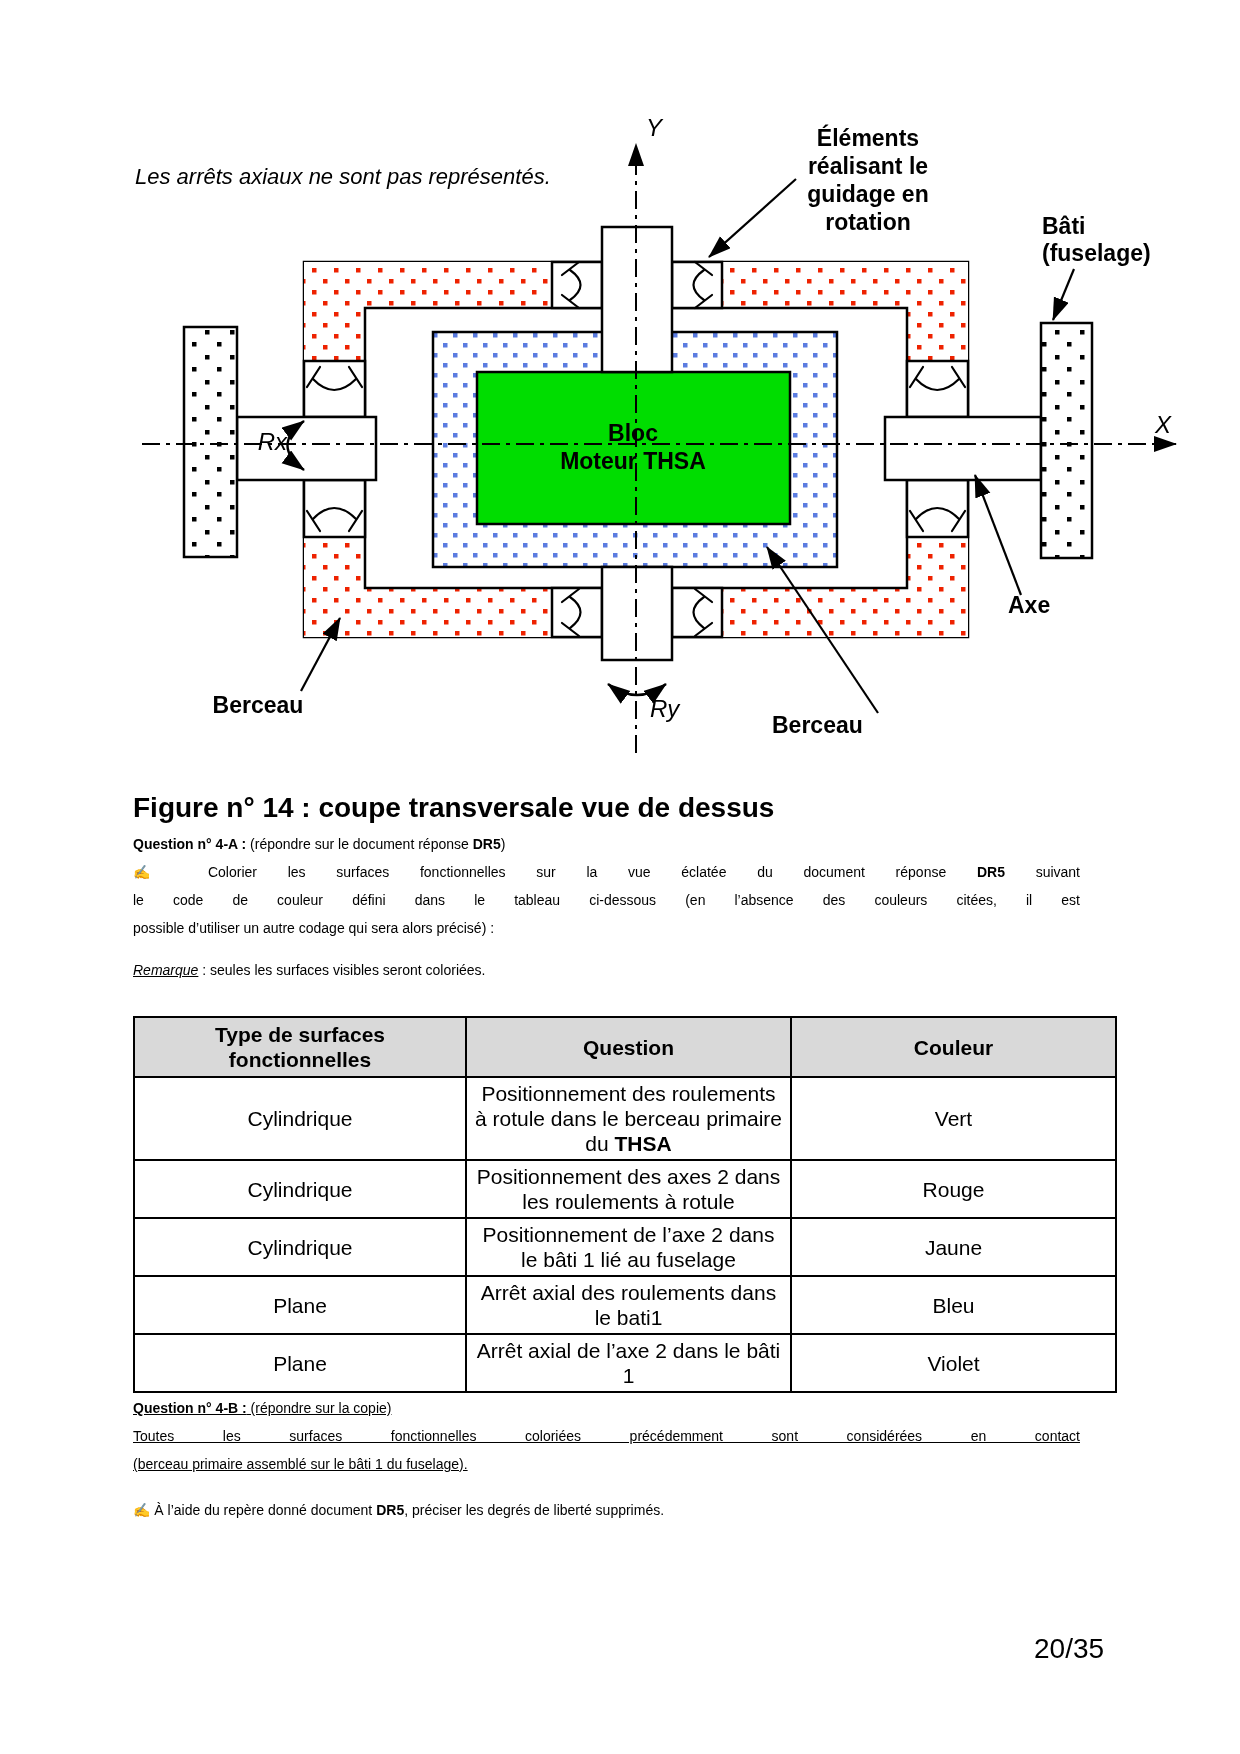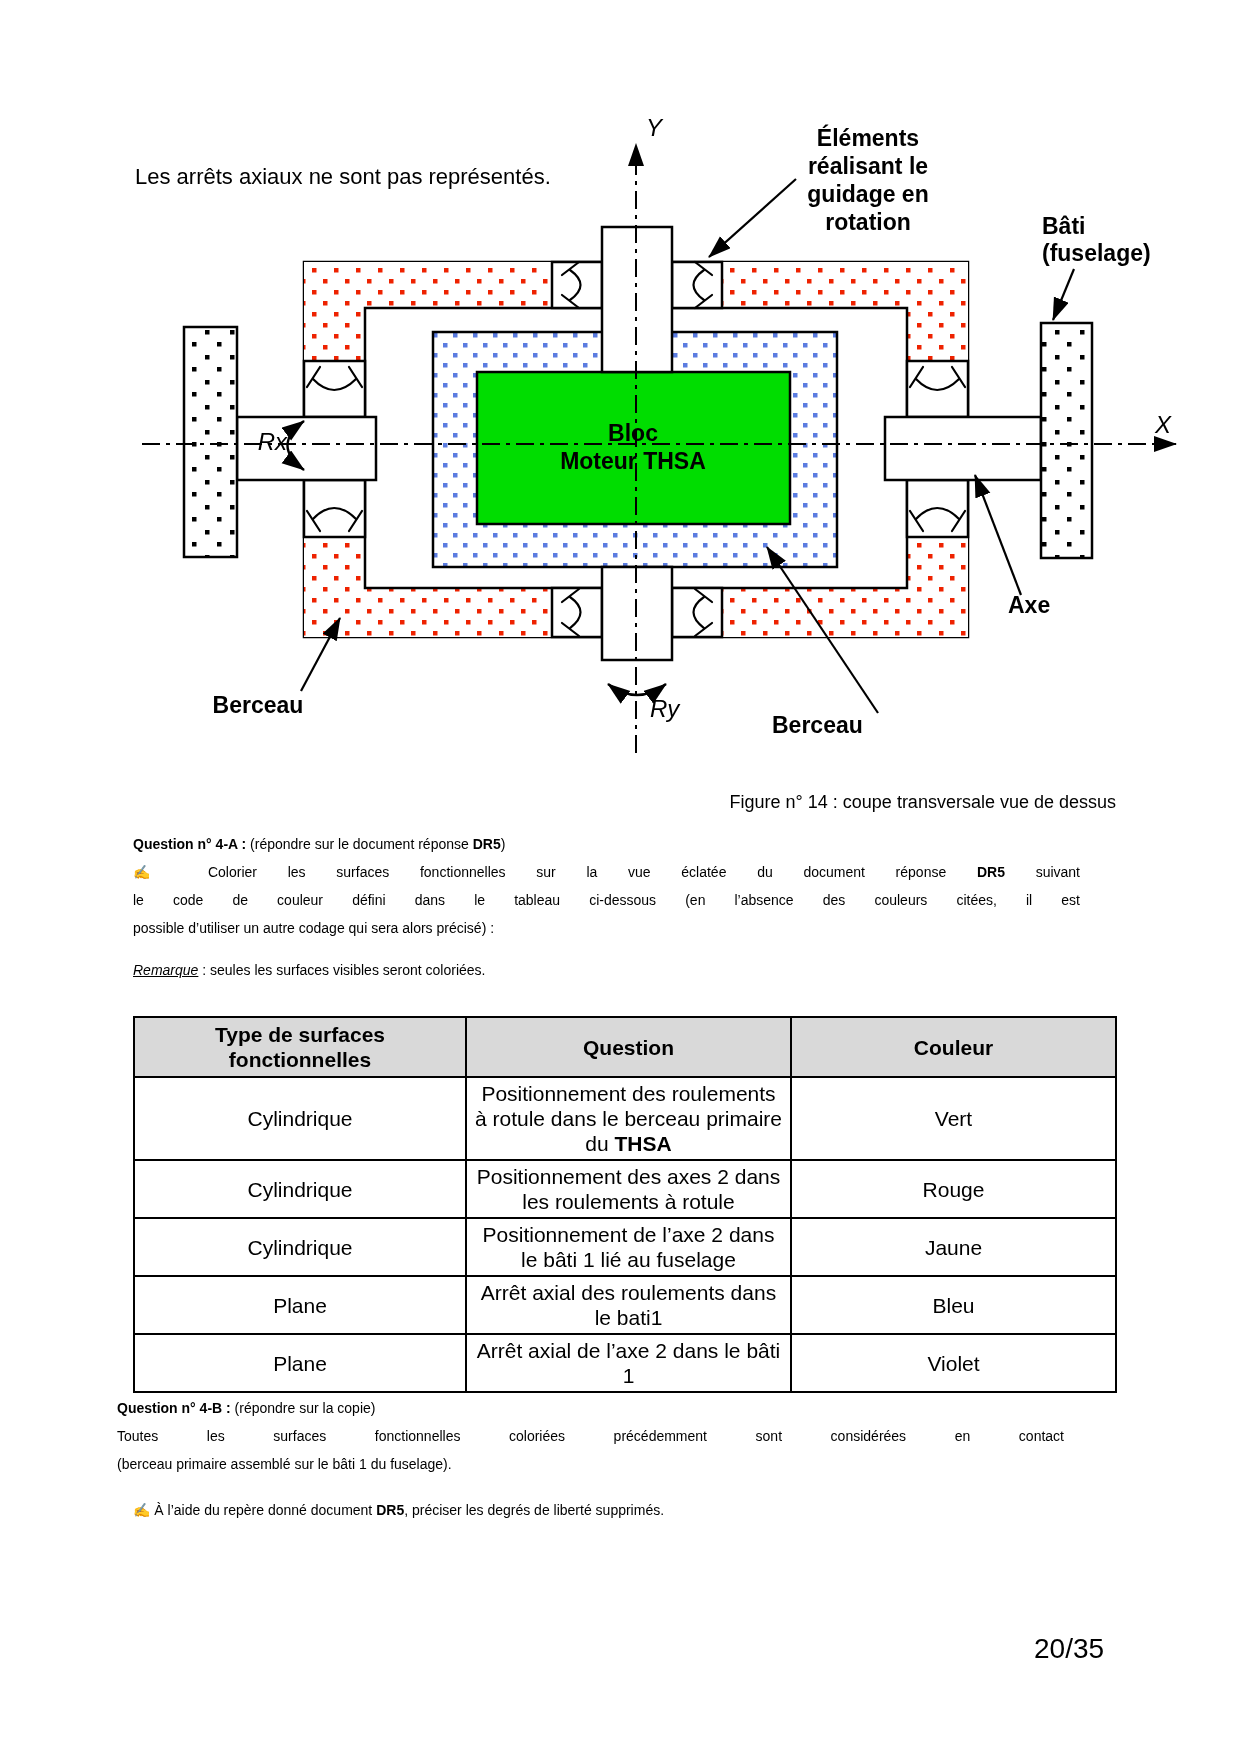--- a/index.html
+++ b/index.html
@@ -5,22 +5,22 @@
   html,body { margin:0; padding:0; }
   body {
     width:1240px; height:1754px; background:#ffffff; position:relative;
     font-family:"Liberation Sans", sans-serif; color:#000;
   }
   .abs { position:absolute; }
   .line { line-height:28px; font-size:14px; }
   .just { text-align:justify; text-align-last:justify; }
   .b { font-weight:bold; }
   .u-it { font-style:italic; text-decoration:underline; }
-  .caption { font-weight:normal; font-size:18px; text-align:right; }
-  .note { font-size:22px; }
+  .caption { font-weight:bold; font-size:28px; text-align:left; }
+  .note { font-style:italic; font-size:22px; }
   .pagenum { font-size:28px; }
   table.spec {
     border-collapse:collapse; table-layout:fixed;
     font-size:21px; line-height:25px;
   }
   table.spec td, table.spec th {
     border:2.5px solid #000; text-align:center; vertical-align:middle;
     padding:3px 6px; font-weight:normal;
   }
   table.spec th { background:#d9d9d9; font-weight:bold; }
@@ -211,21 +211,21 @@
     <td>Bleu</td>
   </tr>
   <tr>
     <td style="height:48px;">Plane</td>
     <td><span>Arrêt axial de l’axe 2 dans le bâti 1</span><span class="b"></span></td>
     <td>Violet</td>
   </tr>
 </tbody>
   </table>
 
-<div class="abs" style="left:117px; top:1394px; width:947px;">
+<div class="abs" style="left:133px; top:1394px; width:947px;text-decoration:underline;">
   <div class="line">
     <span class="b">Question n° 4-B :</span><span> (répondre sur la copie)</span>
   </div>
   <div class="line just">Toutes les surfaces fonctionnelles coloriées précédemment sont considérées en contact</div>
   <div class="line">(berceau primaire assemblé sur le bâti 1 du fuselage).</div>
 </div>
 
 <div class="abs line" style="left:133px; top:1496px; width:947px;">
   <span>✍</span><span> À l’aide du repère donné document </span><span class="b">DR5</span><span>, préciser les degrés de liberté supprimés.</span>
 </div>

